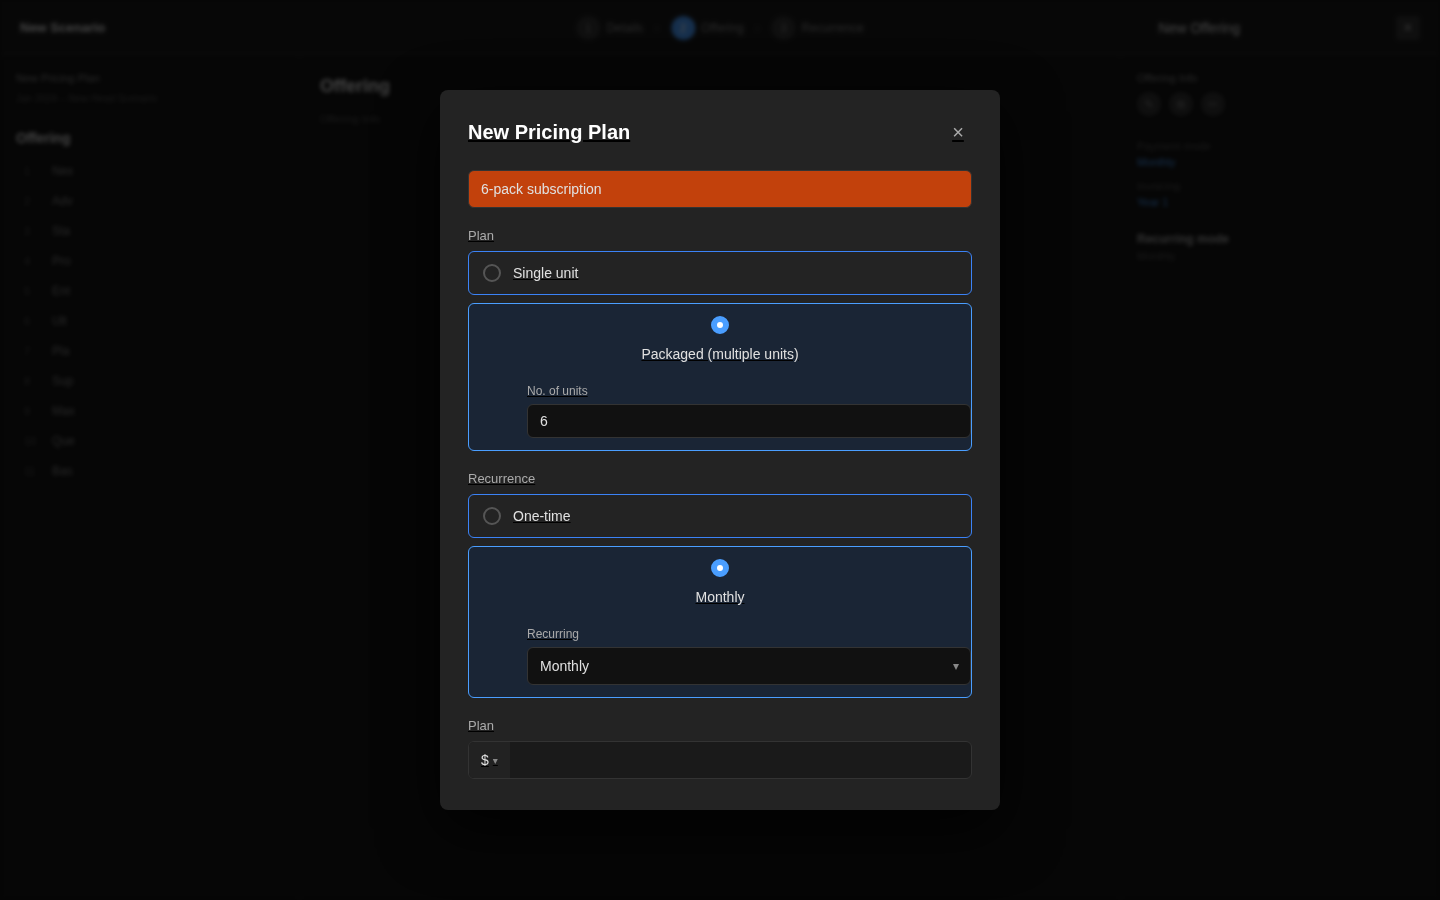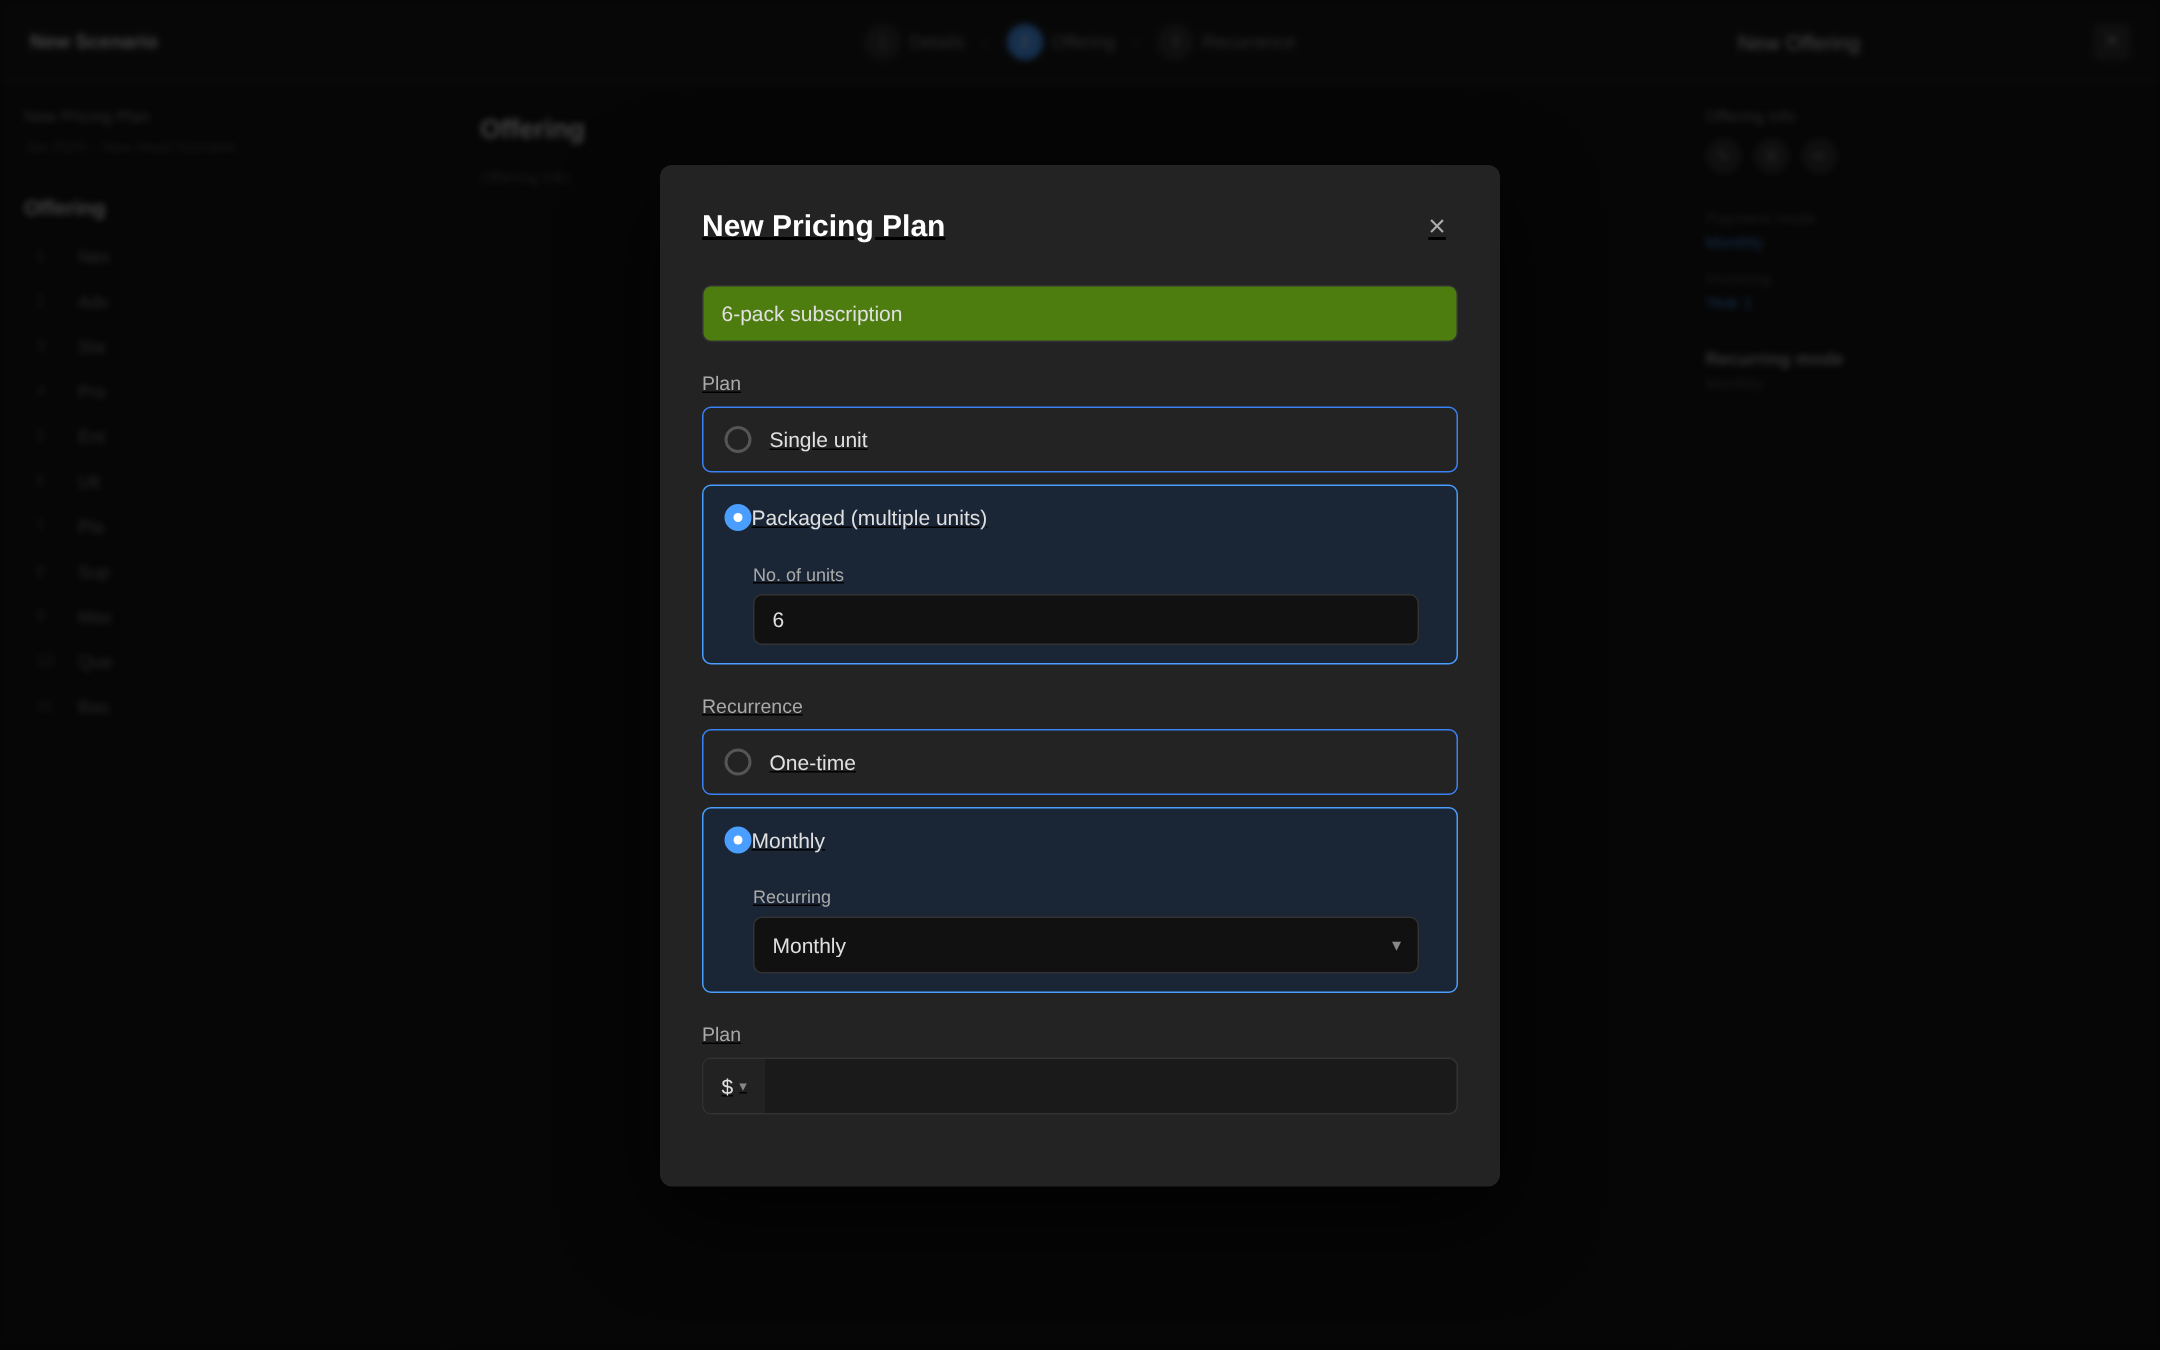--- a/index.html
+++ b/index.html
@@ -219,21 +219,21 @@
       margin-bottom: 20px;
     }
     .form-label {
       color: #aaa;
       font-size: 13px;
       margin-bottom: 8px;
       display: block;
     }
     .form-input {
       width: 100%;
-      background: #4d7c0f;
+      background: #c2410c;
       border: 1px solid #333;
       border-radius: 6px;
       padding: 10px 12px;
       color: #e0e0e0;
       font-size: 14px;
       outline: none;
     }
 
     
     .radio-option {
@@ -251,21 +251,23 @@
       border-color: #4a9eff;
       background: #1a2535;
     }
     .radio-option-expanded {
       flex-direction: column;
       align-items: flex-start;
     }
     .radio-option-row {
       display: flex;
       align-items: center;
+      gap: 12px;
       width: 100%;
+      flex-direction: column;
     }
     .radio-circle {
       width: 18px; height: 18px;
       border-radius: 50%;
       border: 2px solid #555;
       display: flex; align-items: center; justify-content: center;
       flex-shrink: 0;
     }
     .radio-circle.checked {
       border-color: #4a9eff;
@@ -278,21 +280,21 @@
       background: #fff;
     }
     .radio-label {
       color: #e0e0e0;
       font-size: 14px;
     }
 
     
     .sub-field {
       margin-top: 10px;
-      margin-left: 19px;
+      margin-left: 44px;
       width: calc(100% - 30px);
     }
     .sub-field-label {
       color: #aaa;
       font-size: 12px;
       margin-bottom: 6px;
       display: block;
     }
     .sub-field-input {
       width: 100%;

